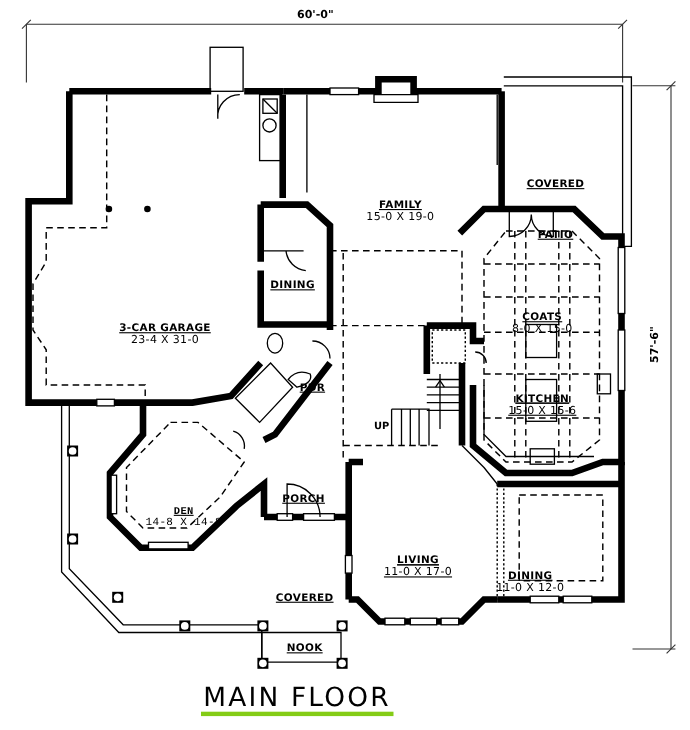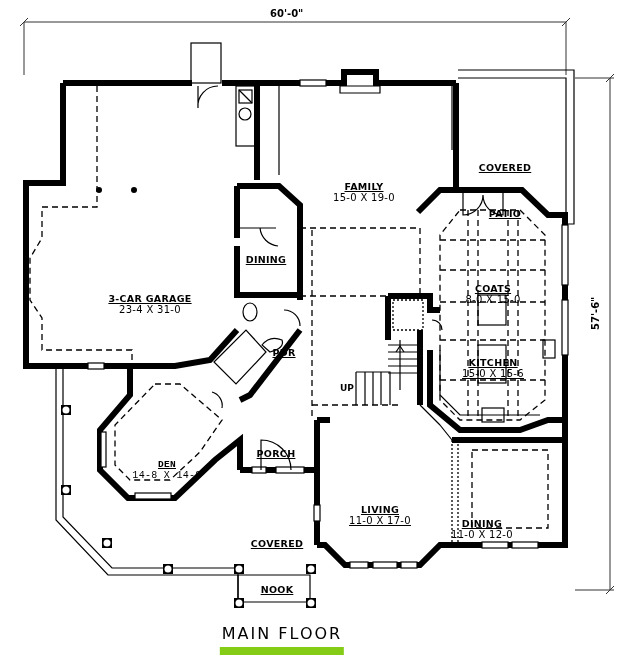--- a/index.html
+++ b/index.html
@@ -7,21 +7,21 @@
   svg { position: absolute; left: 0; top: 0; }
   .wall { fill: none; stroke: #000; stroke-width: 6; stroke-linejoin: miter; }
   .thin { fill: none; stroke: #000; stroke-width: 1.2; }
   .dash { fill: none; stroke: #000; stroke-width: 1.3; stroke-dasharray: 6 4; }
   .dot { fill: none; stroke: #000; stroke-width: 1.3; stroke-dasharray: 2 2; }
   .win { fill: #fff; stroke: #000; stroke-width: 1.2; }
   .dim { fill: none; stroke: #333; stroke-width: 1; }
   .room-name { font-size: 9.5px; font-weight: bold; text-decoration: underline; letter-spacing: 0.3px; margin-top: 35px; }
   .room-dim { font-size: 10px; letter-spacing: 0.3px; }
   .lbl { position: absolute; text-align: center; color: #000; line-height: 11px; white-space: nowrap; transform: translateX(-50%); }
-  .title { position: absolute; left: 282px; top: 621px; transform: translateX(-50%); font-size: 16px; letter-spacing: 2px; border-bottom: 8px solid #84cc16; line-height: 26px; padding: 0 2px; }
+  .title { position: absolute; left: 270px; top: 621px; transform: translateX(-50%); font-size: 24px; letter-spacing: 2px; border-bottom: 4px solid #84cc16; line-height: 26px; padding: 0 2px; }
   .dimtext { position: absolute; font-size: 10px; font-weight: bold; }
 </style>
 </head>
 <body>
 
 <svg width="627" height="664" viewBox="0 0 627 664">
 
   <g>
     <line class="dim" x1="24" y1="22" x2="566" y2="22"></line>
     <line class="dim" x1="24" y1="22" x2="24" y2="75"></line>

